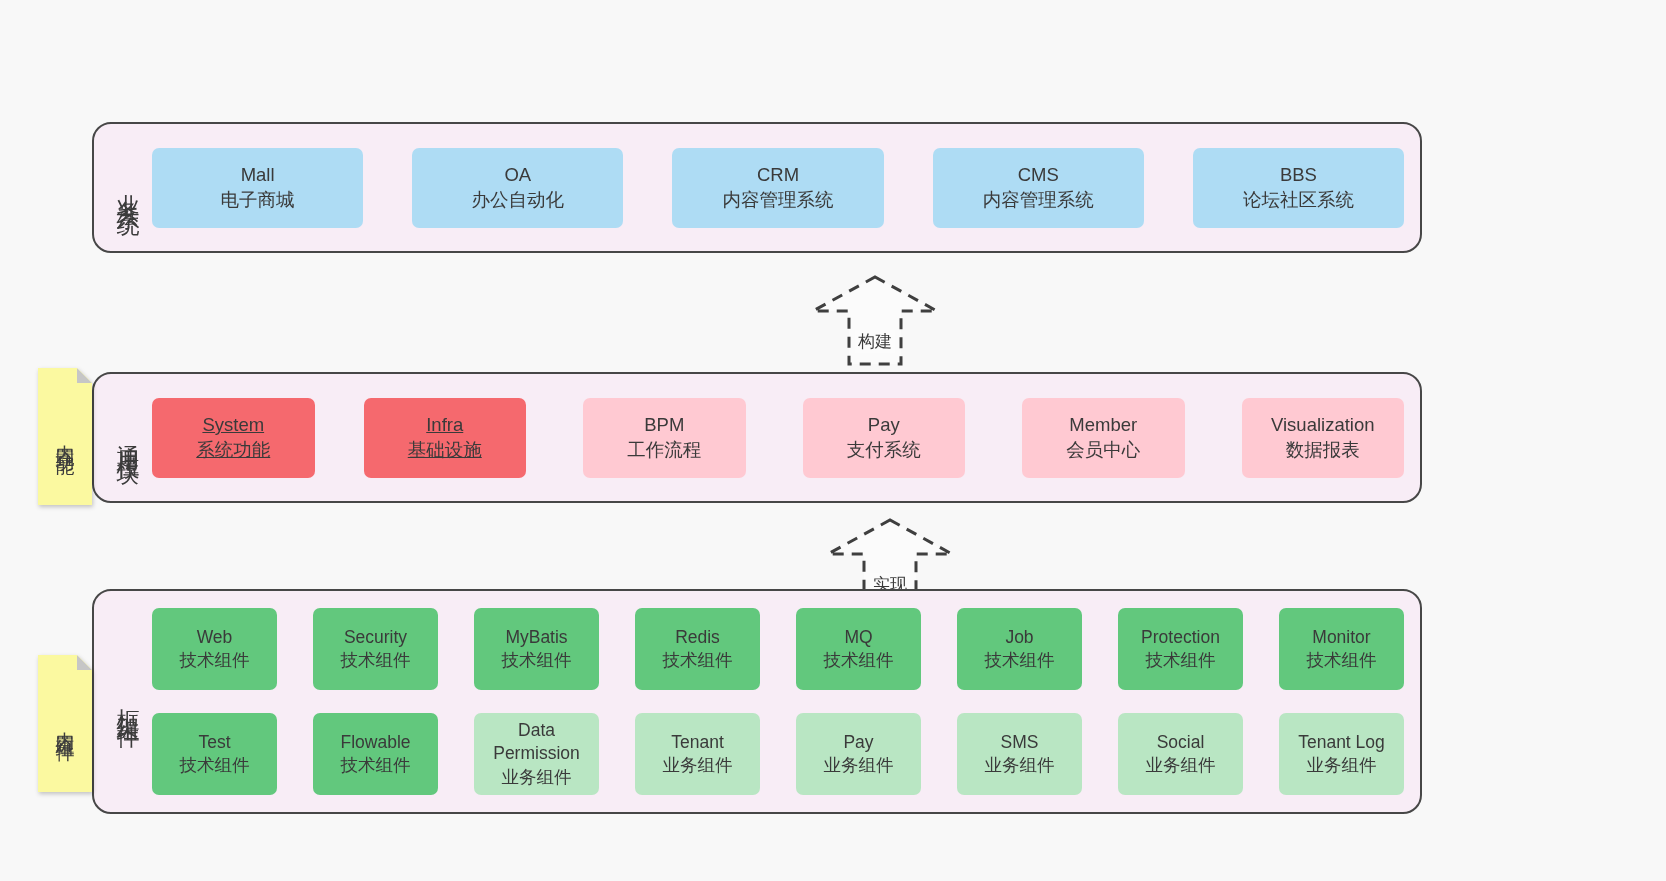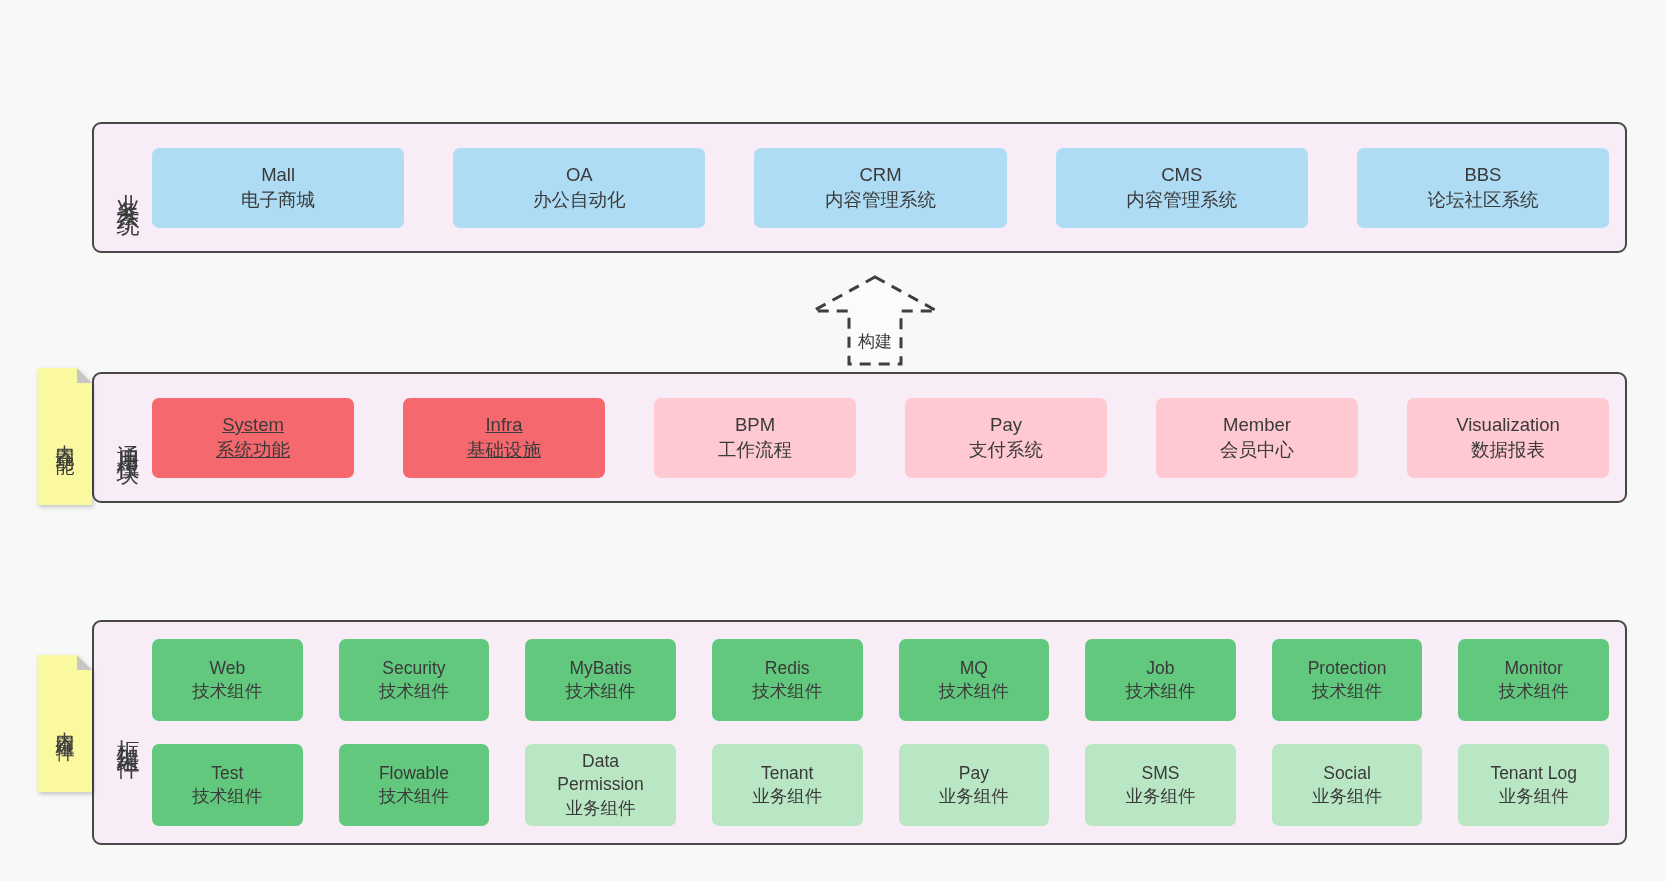--- a/index.html
+++ b/index.html
@@ -5,30 +5,30 @@
   html,body { margin:0; padding:0; }
   body {
     background: var(--page_bg, #f8f8f8);
     font-family: "Liberation Sans", "DejaVu Sans", sans-serif;
     color: #3b3b3b;
   }
   .stage { position:relative; width:1666px; height:881px; overflow:hidden; }
 
   
   .layer {
-    position:absolute; left:92px; width:1535px;
+    position:absolute; left:92px; width:1330px;
     background: var(--container_bg, #f8edf6);
-    border:2px solid #474747; border-radius:9px;
+    border:2px solid #474747; border-radius:19px;
     box-sizing:border-box;
     display:flex; align-items:center;
     padding:0 16px 0 12px;
   }
   .layer-business   { top:122px; height:131px; }
   .layer-modules    { top:372px; height:131px; }
-  .layer-components { top:620px; height:225px; }
+  .layer-components { top:589px; height:225px; }
 
   .layer-label {
     flex:none; width:46px;
     display:flex; align-items:center; justify-content:center;
     align-self:stretch;
   }
   .layer-label span {
     writing-mode:vertical-rl; text-orientation:upright;
     font-size:23px; letter-spacing:6px; color:#3b3b3b;
   }
@@ -40,21 +40,21 @@
   .node {
     flex:1; height:80px; border-radius:7px;
     display:flex; flex-direction:column; align-items:center; justify-content:center;
     text-align:center; line-height:1.32; font-size:18.5px; color:#3a3a3a;
   }
   .cols8 .node { height:82px; font-size:17.5px; }
   .node-title { white-space:pre-line; }
 
   .node[data-variant="blue"]       { background: var(--blue, #aedcf4); }
   .node[data-variant="red"]        { background: var(--red, #f5696e); text-decoration: underline; }
-  .node[data-variant="pink"]       { background: var(--pink, #ffc9d2); }
+  .node[data-variant="pink"]       { background: var(--pink, #ffc9d2); margin-left: 8px; }
   .node[data-variant="green"]      { background: var(--green, #62c87d); }
   .node[data-variant="lightgreen"] { background: var(--lightgreen, #b9e6c3); }
 
   
   .arrow { position:absolute; width:130px; height:93px; }
   .arrow-build     { left:810px; top:274px; }
   .arrow-implement { left:825px; top:517px; }
   .arrow svg { display:block; width:100%; height:100%; }
   .arrow-label {
     position:absolute; left:50%; top:56px; transform:translateX(-50%);
@@ -154,20 +154,26 @@
           <div class="node-subtitle">会员中心</div>
         </div>
         <div class="node" data-variant="pink">
           <div class="node-title">Visualization</div>
           <div class="node-subtitle">数据报表</div>
         </div>
       </div>
     </div>
   </section>
 
+  <div class="arrow arrow-implement">
+    <svg viewBox="0 0 130 93">
+      <polygon points="65,3 127,37 91,37 91,90 39,90 39,37 3,37" fill="#fbfbfb" stroke="#3f3f3f" stroke-width="3" stroke-dasharray="11 8"></polygon>
+    </svg>
+    <span class="arrow-label">实现</span>
+  </div>
 
   <section class="layer layer-components">
     <div class="layer-label">
       <span>框架组件</span>
     </div>
     <div class="layer-content">
       <div class="box-row cols8">
         <div class="node" data-variant="green">
           <div class="node-title">Web</div>
           <div class="node-subtitle">技术组件</div>

